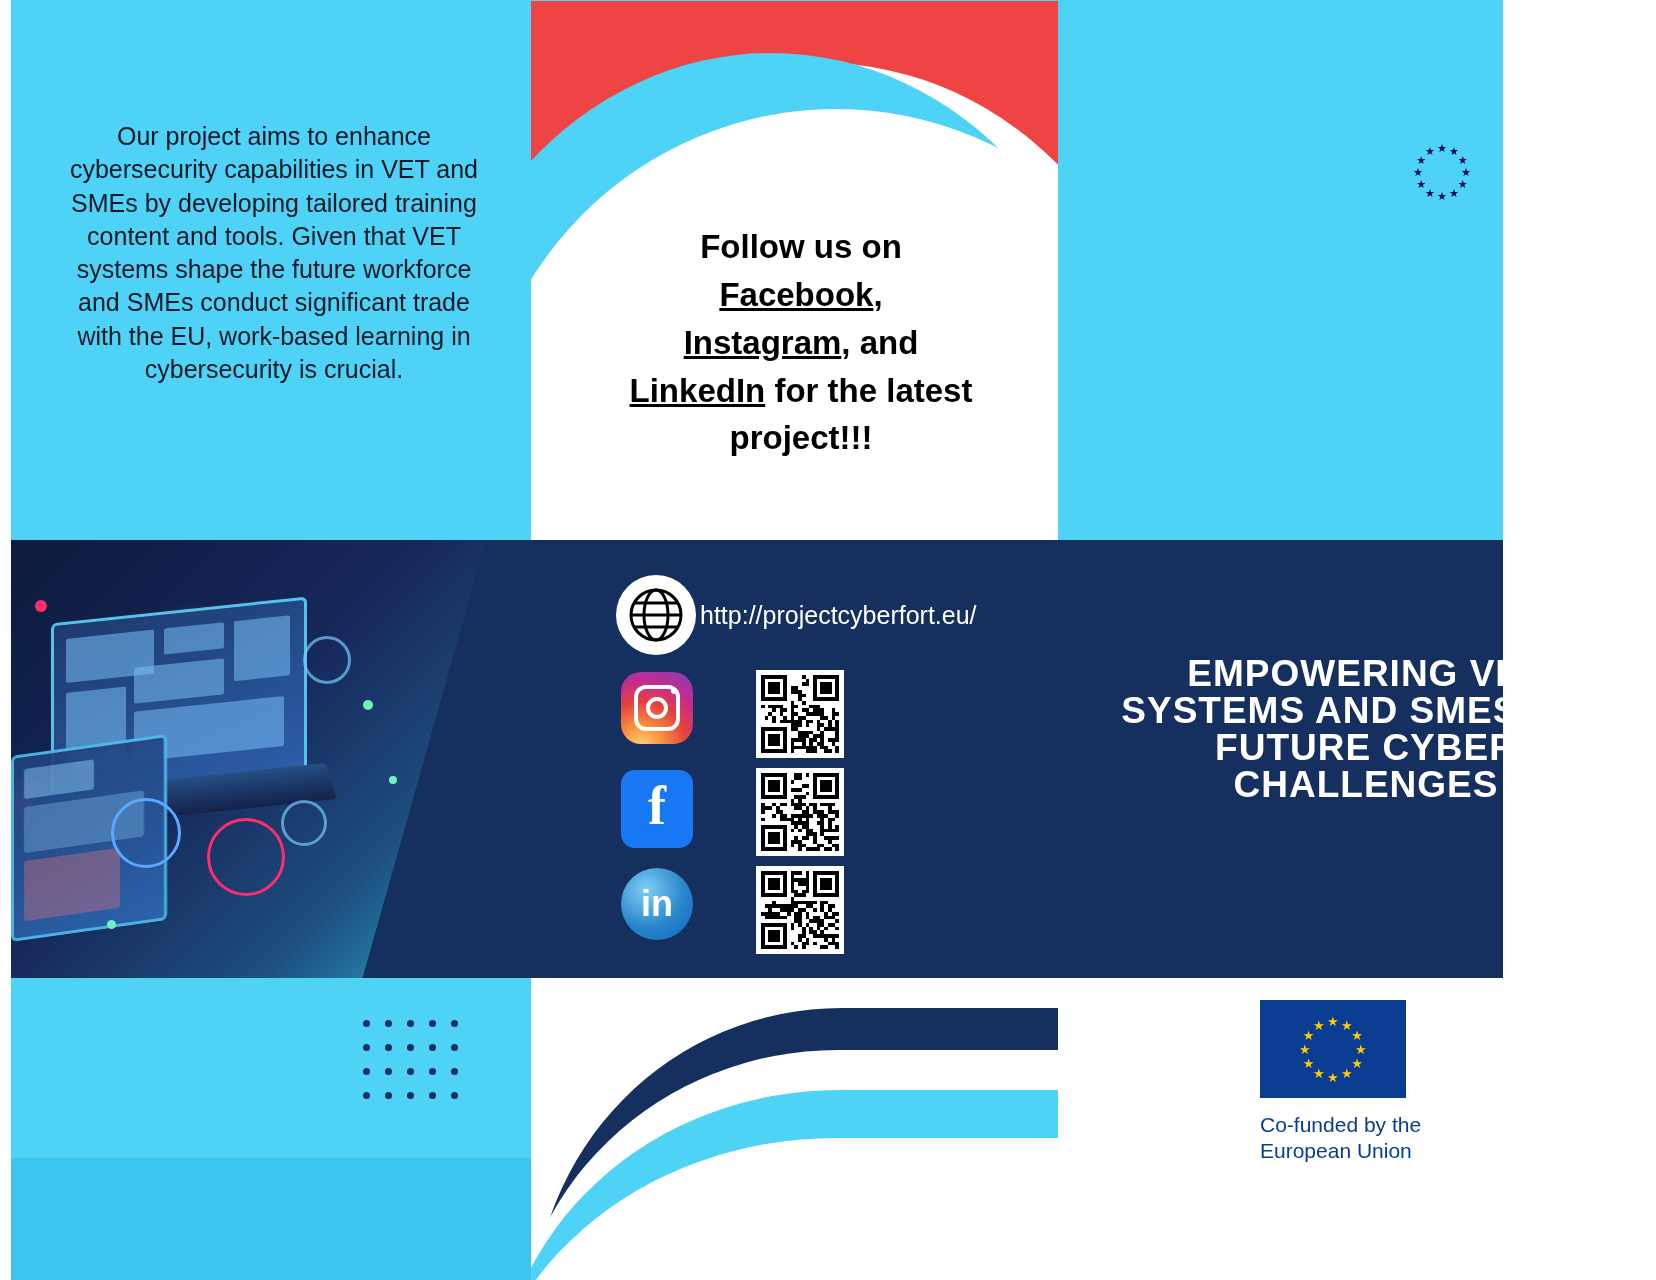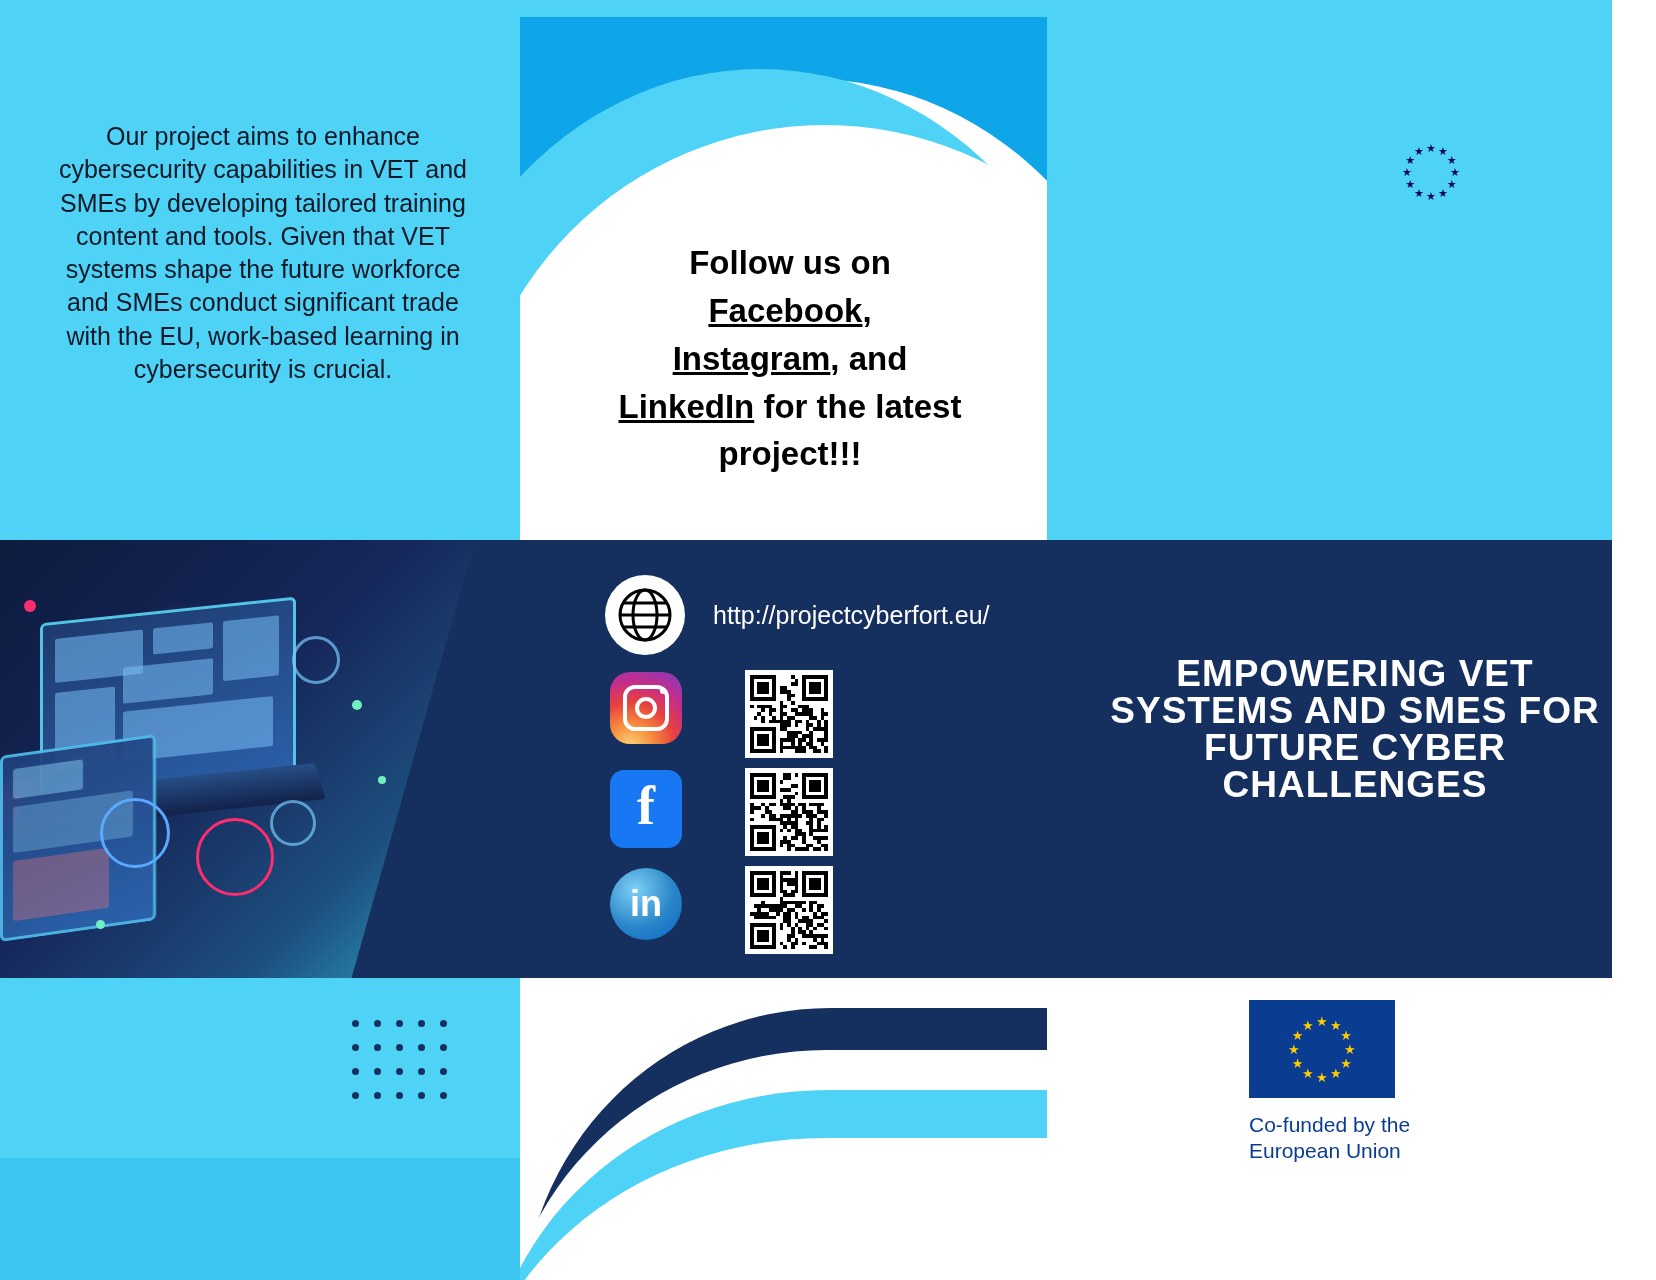--- a/index.html
+++ b/index.html
@@ -5,24 +5,25 @@
   html, body {
     margin: 0;
     padding: 0;
     background: #ffffff;
   }
   body {
     font-family: "Liberation Sans", sans-serif;
   }
   #page {
     position: relative;
-    width: 1612px;
+    width: 1492px;
     height: 1280px;
     overflow: hidden;
     background: #4ed2f5;
+    margin-left: 11px;
   }
 
   
   .top-left-panel {
     position: absolute;
     left: 0; top: 0;
     width: 520px; height: 540px;
     background: #4ed2f5;
   }
   .mission-text {
@@ -31,23 +32,23 @@
     width: 430px;
     text-align: center;
     font-size: 25px;
     line-height: 1.33;
     color: #111827;
     font-family: "Liberation Sans", sans-serif;
   }
 
   .top-mid-panel {
     position: absolute;
-    left: 520px; top: 17px;
+    left: 520px; top: 1px;
     width: 527px; height: 540px;
-    background: #0ea5e9;
+    background: #ef4444;
     overflow: hidden;
   }
   
   .arc-white {
     position: absolute;
     left: -60px; top: 62px;
     width: 700px; height: 700px;
     background: #ffffff;
     border-radius: 50% 50% 0 0 / 55% 55% 0 0;
   }
@@ -157,21 +158,21 @@
   .dot-node {
     position: absolute;
     border-radius: 50%;
   }
 
   .web-row {
     position: absolute;
     left: 605px; top: 575px;
     display: flex;
     align-items: center;
-    gap: 28px;
+    gap: 4px;
     text-align: right;
   }
   .globe-icon {
     width: 80px; height: 80px;
     border-radius: 50%;
     background: #ffffff;
     display: flex; align-items: center; justify-content: center;
   }
   .website-url {
     font-size: 25px;

